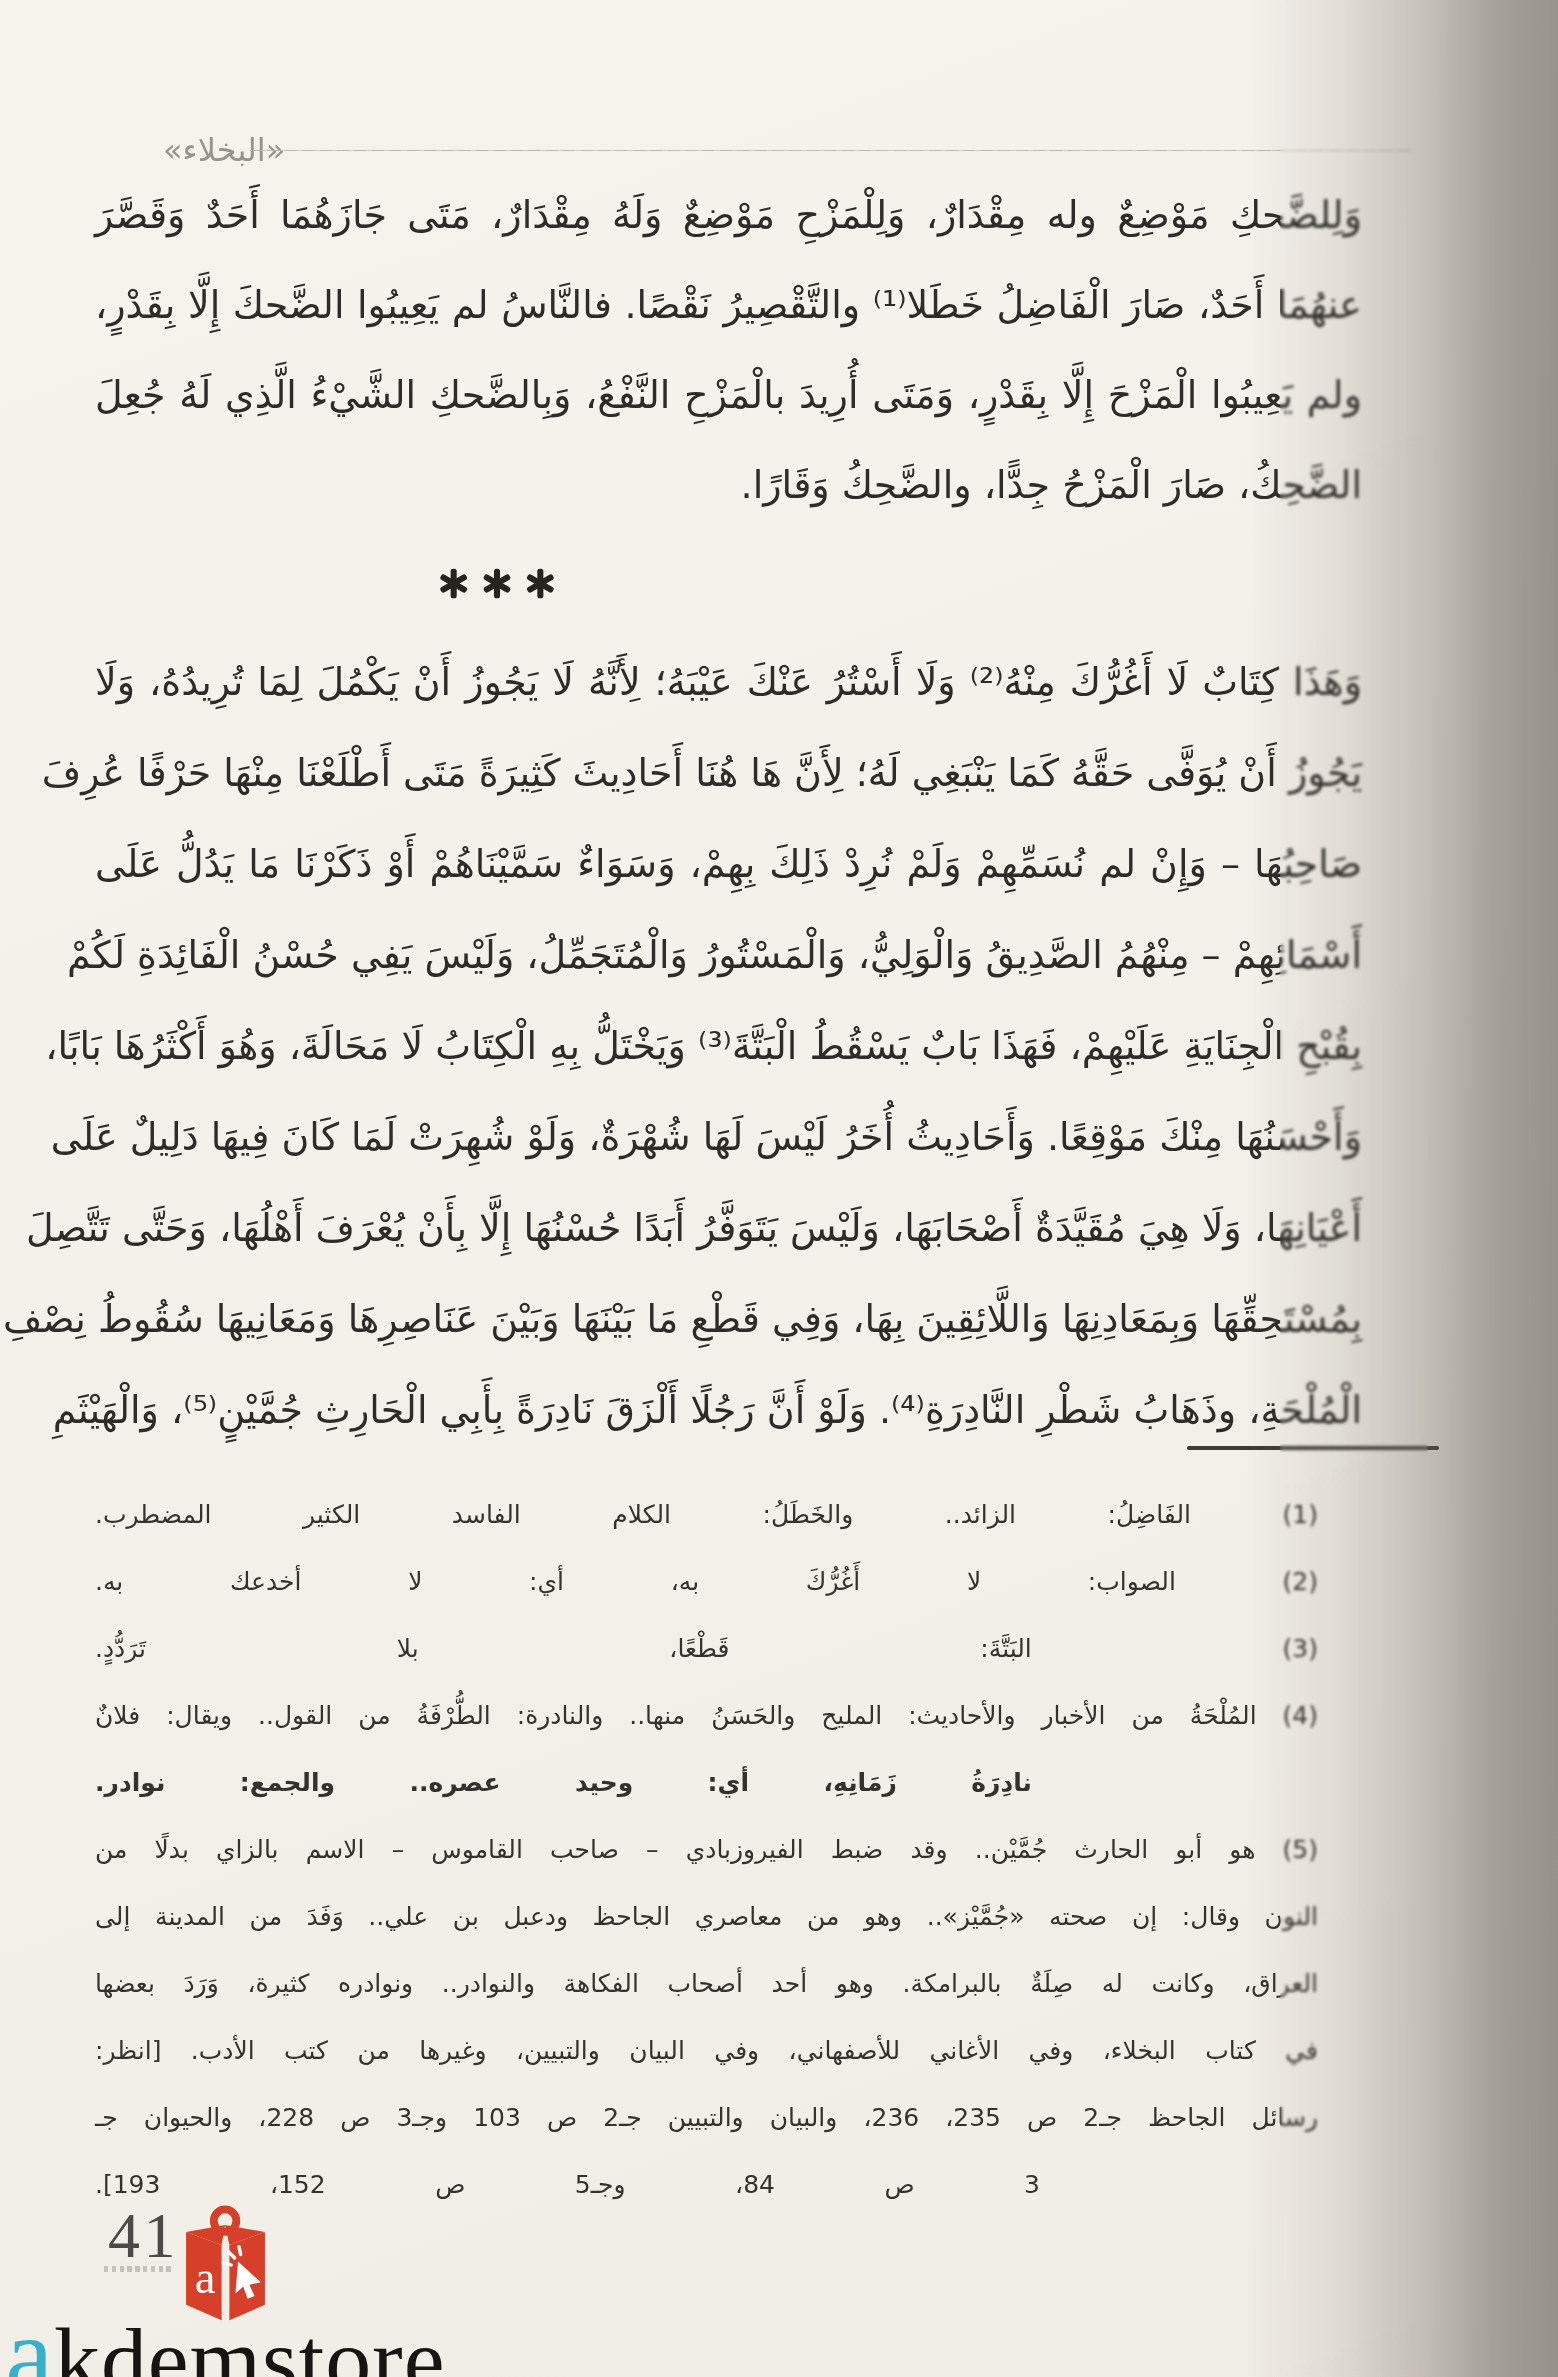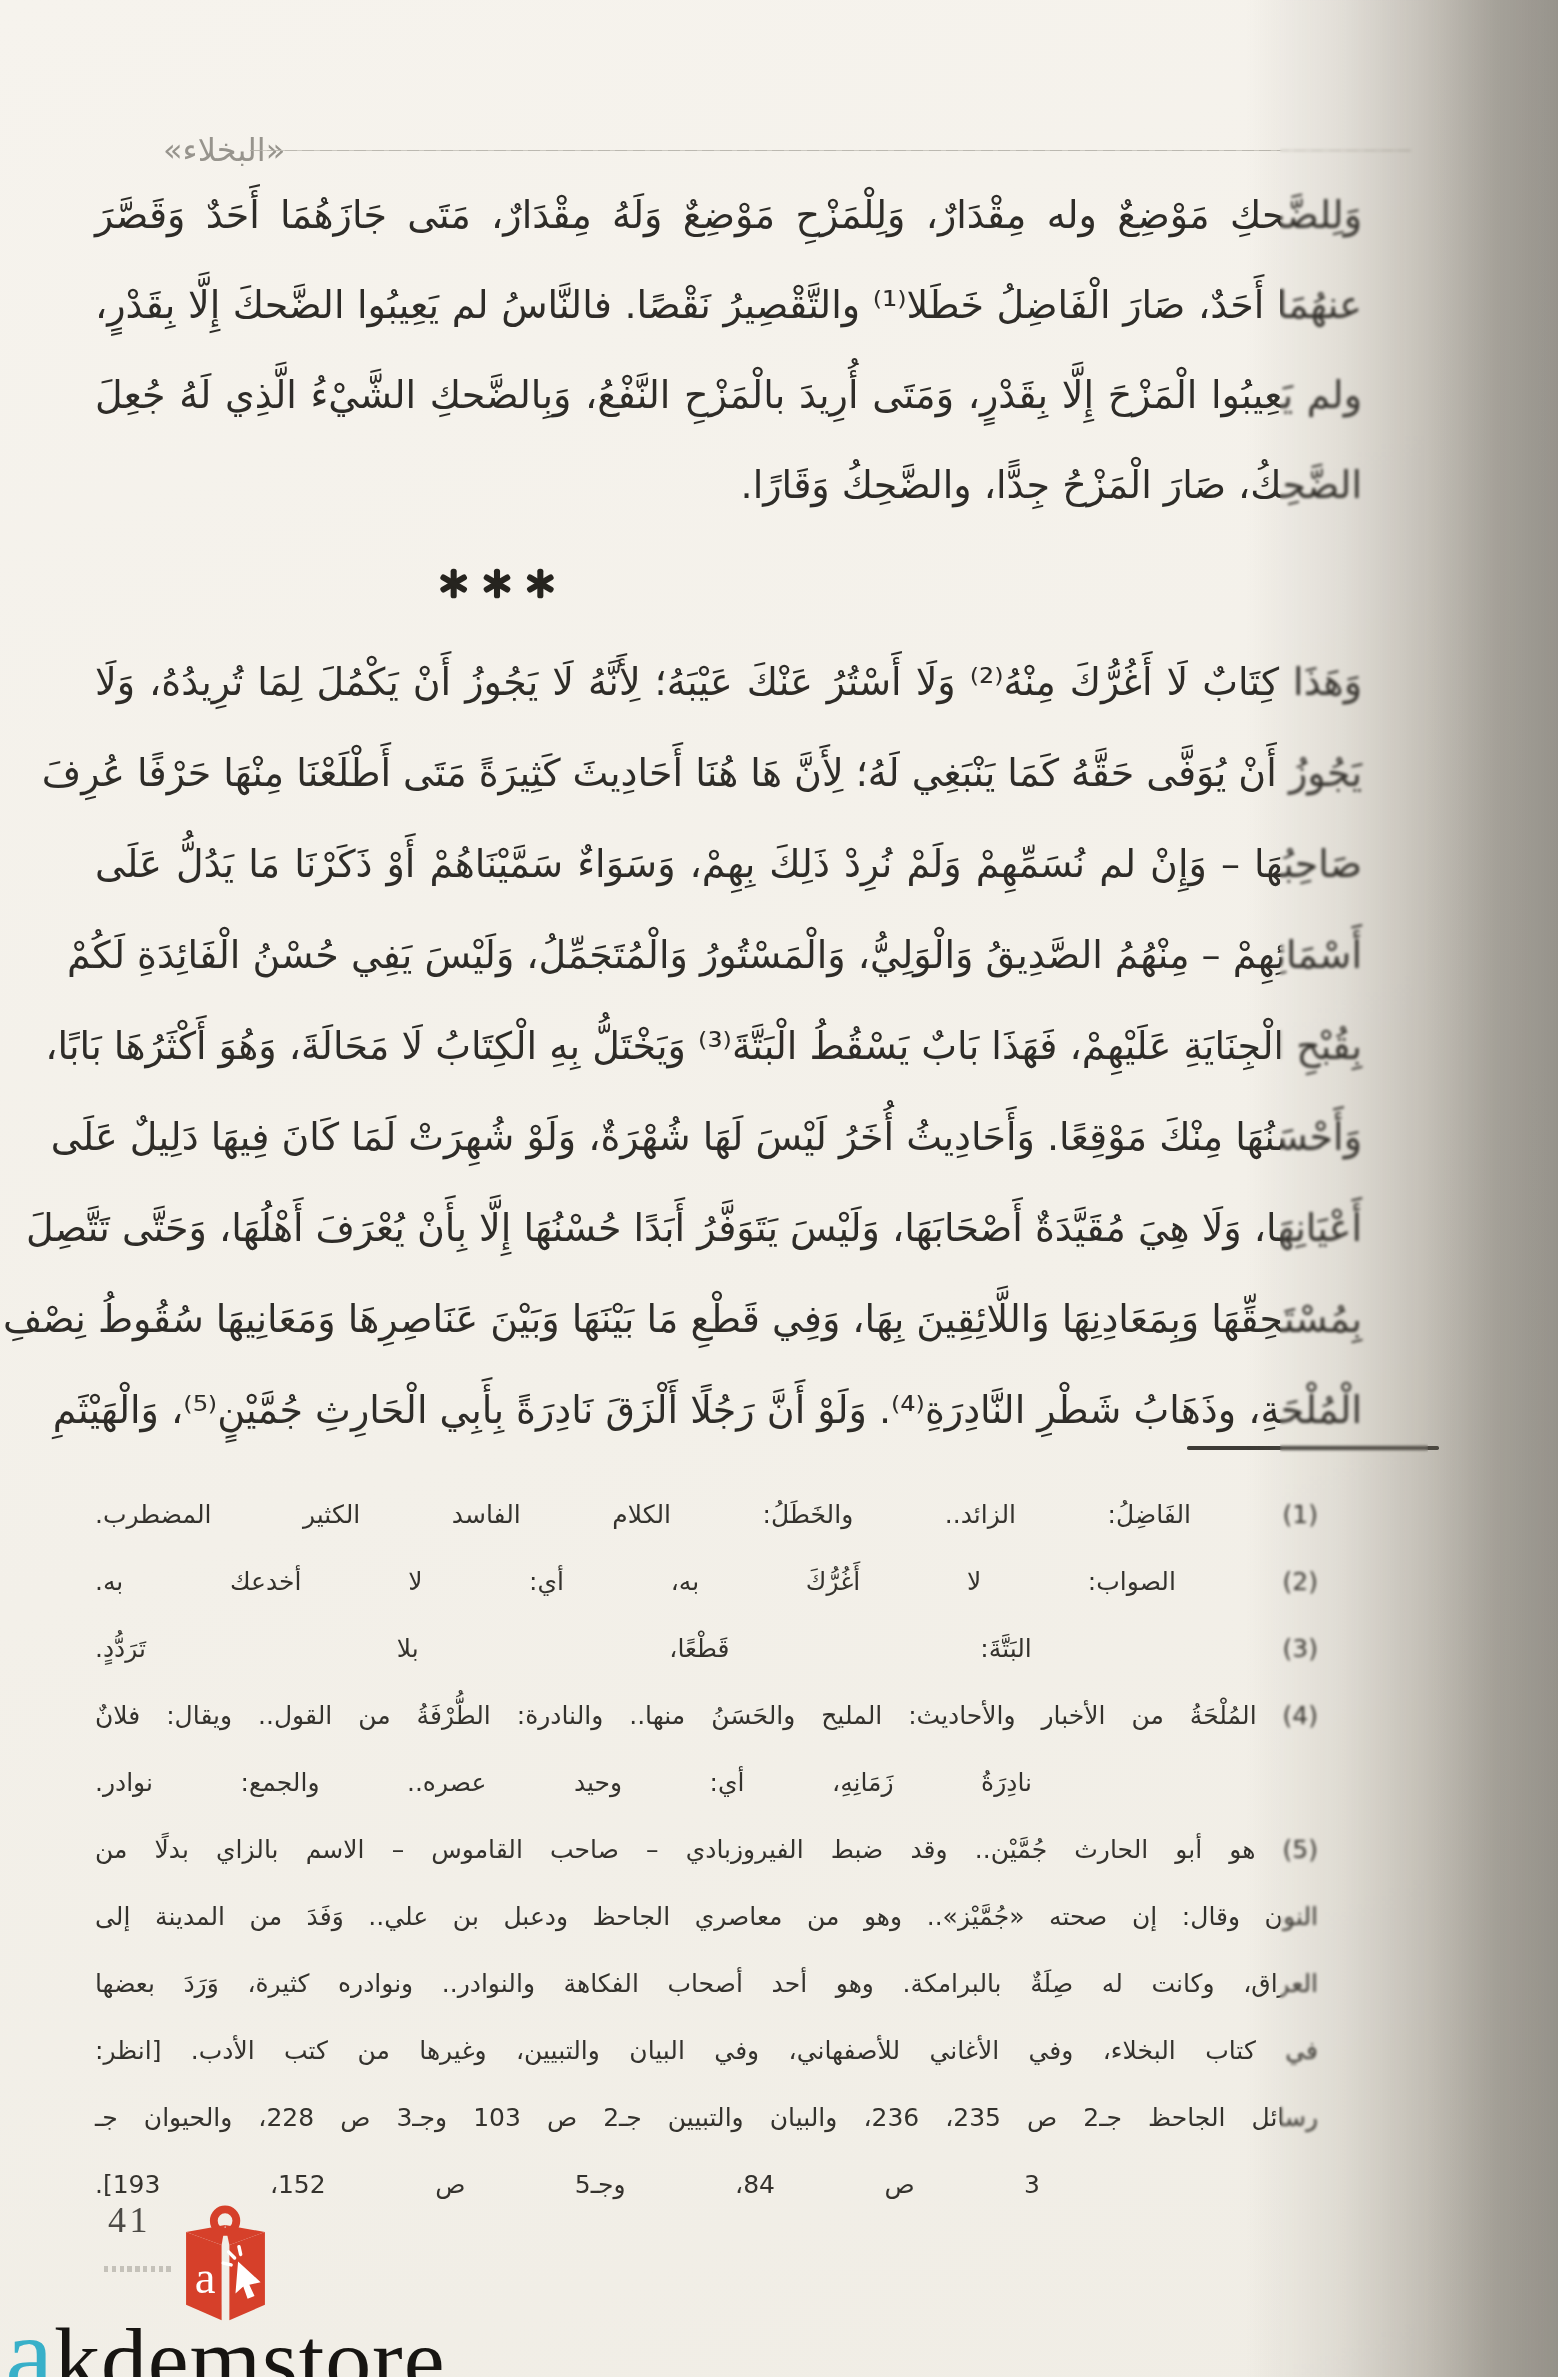--- a/index.html
+++ b/index.html
@@ -48,21 +48,21 @@
     font-size:25px;
     text-align:justify;text-align-last:justify;
     white-space:nowrap;
     color:#34322d;
   }
   .fline.align-right{white-space:normal;}
   
   .page-number{
     position:absolute;left:108px;top:2199px;
     font-family:"Liberation Serif",serif;
-    font-size:36px;color:#4c4a46;letter-spacing:3.5px;text-align:right;
+    font-size:64px;color:#4c4a46;letter-spacing:3.5px;text-align:right;
   }
   .micro-mark{
     position:absolute;left:104px;top:2266px;width:68px;height:6px;
     background:repeating-linear-gradient(to right,#b9b6ae 0 4.3px,transparent 4.3px 7.8px);
     opacity:.8;
   }
   
   .logo-book{position:absolute;left:180px;top:2204px;}
   .wordmark{
     position:absolute;left:5.2px;top:2301px;
@@ -143,21 +143,21 @@
     </div>
 
   <div class="fn-rule"></div>
 
   <div class="footnotes">
 
   <div class="fline align-right">(1) الفَاضِلُ: الزائد.. والخَطَلُ: الكلام الفاسد الكثير المضطرب.</div>
       <div class="fline align-right">(2) الصواب: لا أَغُرُّكَ به، أي: لا أخدعك به.</div>
       <div class="fline align-right">(3) البَتَّةَ: قَطْعًا، بلا تَرَدُّدٍ.</div>
       <div class="fline align-justify">(4) المُلْحَةُ من الأخبار والأحاديث: المليح والحَسَنُ منها.. والنادرة: الطُّرْفَةُ من القول.. ويقال: فلانٌ</div>
-      <div class="fline align-right" style="margin-right: 286px;">نادِرَةُ زَمَانِهِ، أي: وحيد عصره.. والجمع: نوادر.</div>
+      <div class="fline align-right" style="margin-right: 286px; font-weight: bold;">نادِرَةُ زَمَانِهِ، أي: وحيد عصره.. والجمع: نوادر.</div>
       <div class="fline align-justify">(5) هو أبو الحارث جُمَّيْن.. وقد ضبط الفيروزبادي – صاحب القاموس – الاسم بالزاي بدلًا من</div>
       <div class="fline align-justify">النون وقال: إن صحته «جُمَّيْز».. وهو من معاصري الجاحظ ودعبل بن علي.. وَفَدَ من المدينة إلى</div>
       <div class="fline align-justify">العراق، وكانت له صِلَةٌ بالبرامكة. وهو أحد أصحاب الفكاهة والنوادر.. ونوادره كثيرة، وَرَدَ بعضها</div>
       <div class="fline align-justify">في كتاب البخلاء، وفي الأغاني للأصفهاني، وفي البيان والتبيين، وغيرها من كتب الأدب. [انظر:</div>
       <div class="fline align-justify">رسائل الجاحظ جـ2 ص 235، 236، والبيان والتبيين جـ2 ص 103 وجـ3 ص 228، والحيوان جـ</div>
       <div class="fline align-right" style="margin-right: 278px;">‏3 ص 84، وجـ5 ص 152، 193].</div>
     </div>
 
   <div class="page-number">41</div>
   <div class="micro-mark"></div>

